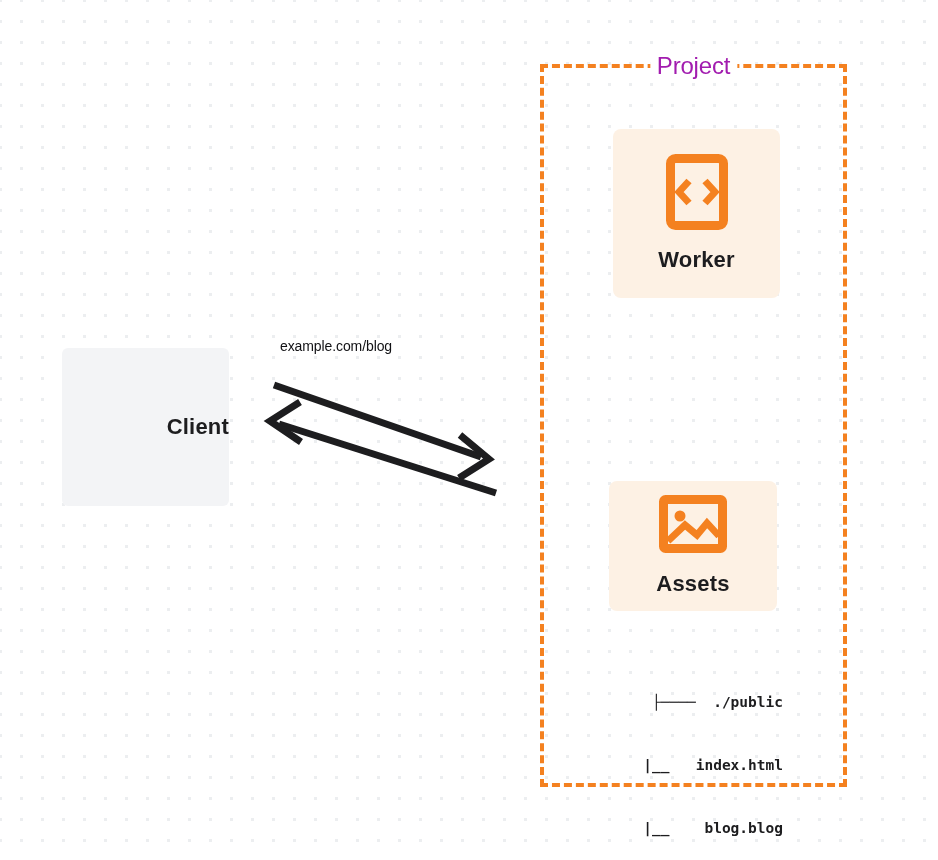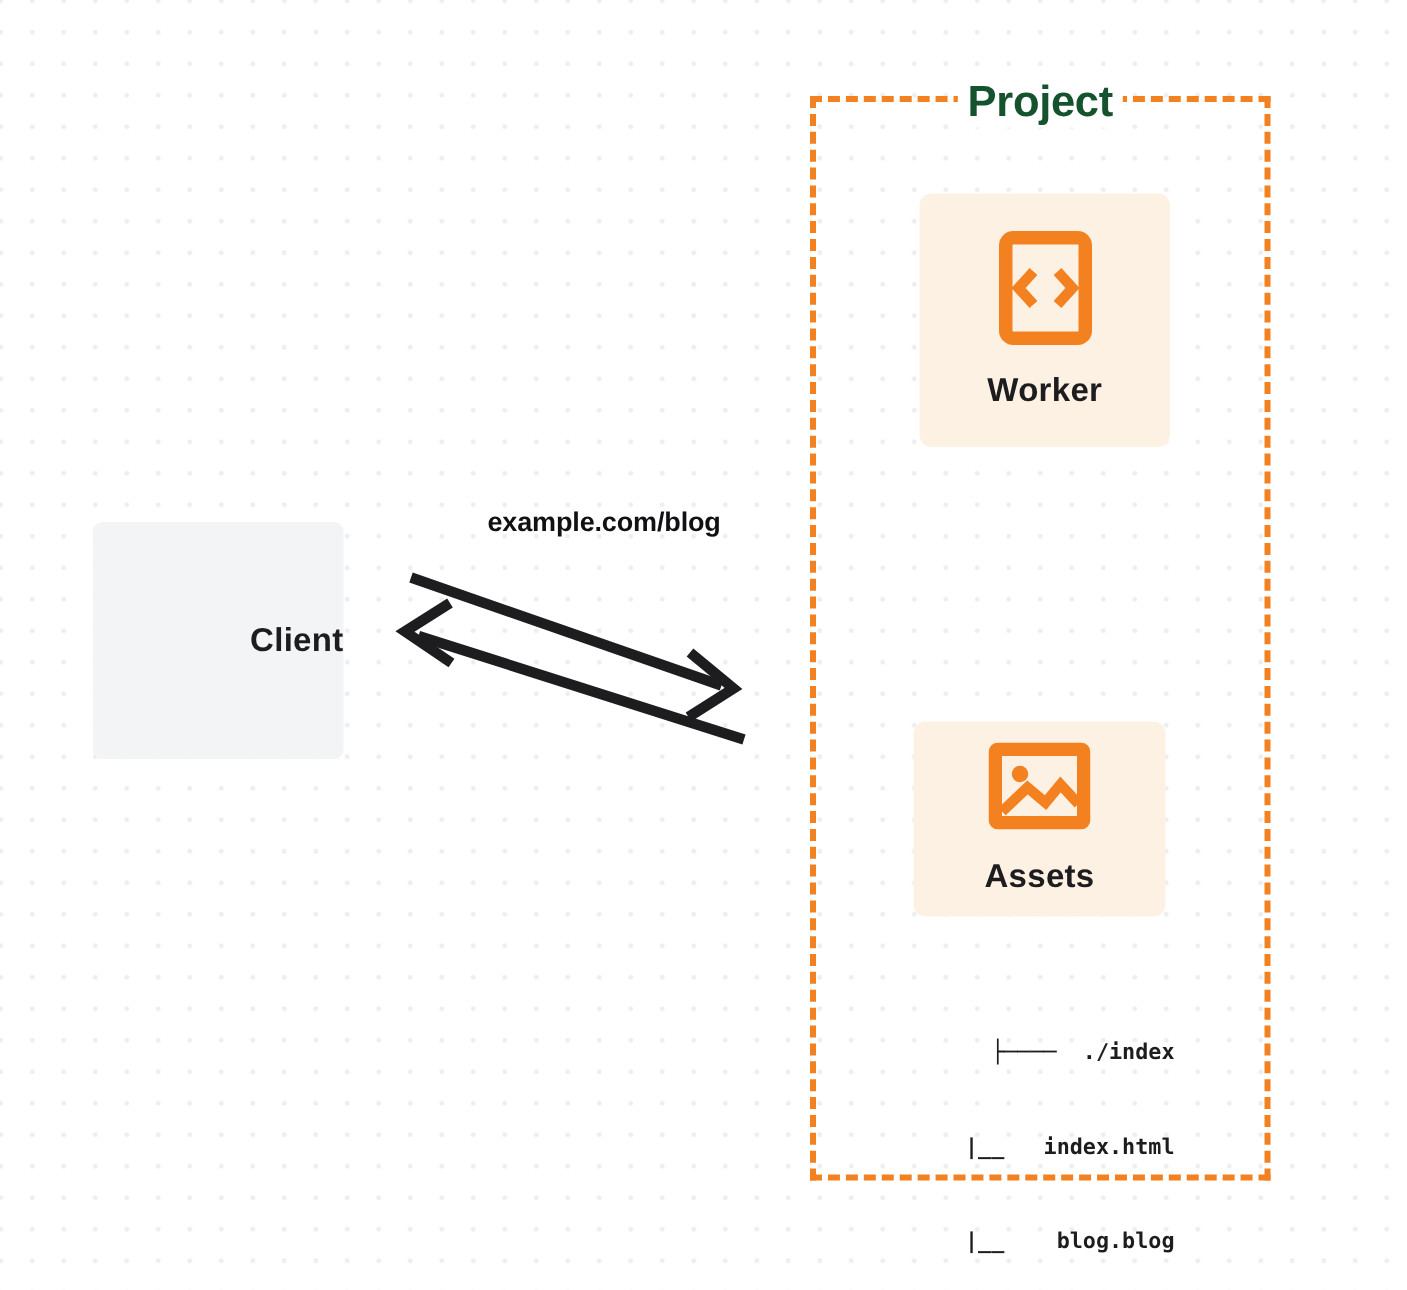--- a/index.html
+++ b/index.html
@@ -42,26 +42,25 @@
     font-weight: bold;
     color: #1d1d1f;
     letter-spacing: 0.2px;
   }
 
   
   #request-label {
     position: absolute;
     left: 280px;
     top: 338px;
-    font-size: 18px;
-    font-weight: bold;
+    font-size: 14px;
+    font-weight: normal;
     color: #111114;
     letter-spacing: -0.1px;
     white-space: nowrap;
-    margin-left: 45px;
   }
 
   
   #arrows-svg {
     position: absolute;
     left: 0;
     top: 0;
     width: 938px;
     height: 860px;
     overflow: visible;
@@ -79,23 +78,23 @@
     border: 4px dashed #f48120;
     background: transparent;
   }
   #project-title {
     position: absolute;
     left: 50%;
     top: -16px;
     transform: translateX(-50%);
     background: #ffffff;
     padding: 0 7px;
-    font-size: 29px;
-    font-weight: bold;
-    color: #14532d;
+    font-size: 24px;
+    font-weight: normal;
+    color: #a21caf;
     letter-spacing: -0.2px;
     white-space: nowrap;
   }
 
   
   .cf-card {
     position: absolute;
     background: #fdf1e4;
     border-radius: 8px;
     display: flex;
@@ -190,19 +189,19 @@
       <svg width="68" height="58" viewBox="0 0 68 58" fill="none">
         <rect x="4.5" y="4.5" width="59" height="49" rx="2" ry="2" stroke="#f48120" stroke-width="9" fill="none"></rect>
         <circle cx="21" cy="21" r="5.5" fill="#f48120"></circle>
         <polyline points="9,46 26,30 38,40 48,28 60,41" fill="none" stroke="#f48120" stroke-width="7" stroke-linecap="butt" stroke-linejoin="miter"></polyline>
       </svg>
     </span>
     <span class="card-label">Assets</span>
   </div>
 
   <div id="asset-tree">
-    <span class="tree-row">├────  ./index</span>
+    <span class="tree-row">├────  ./public</span>
     <span class="tree-row">  |__   index.html</span>
     <span class="tree-row">  |__    blog.blog</span>
     
   </div>
 
 </div>
 
 </body></html>

